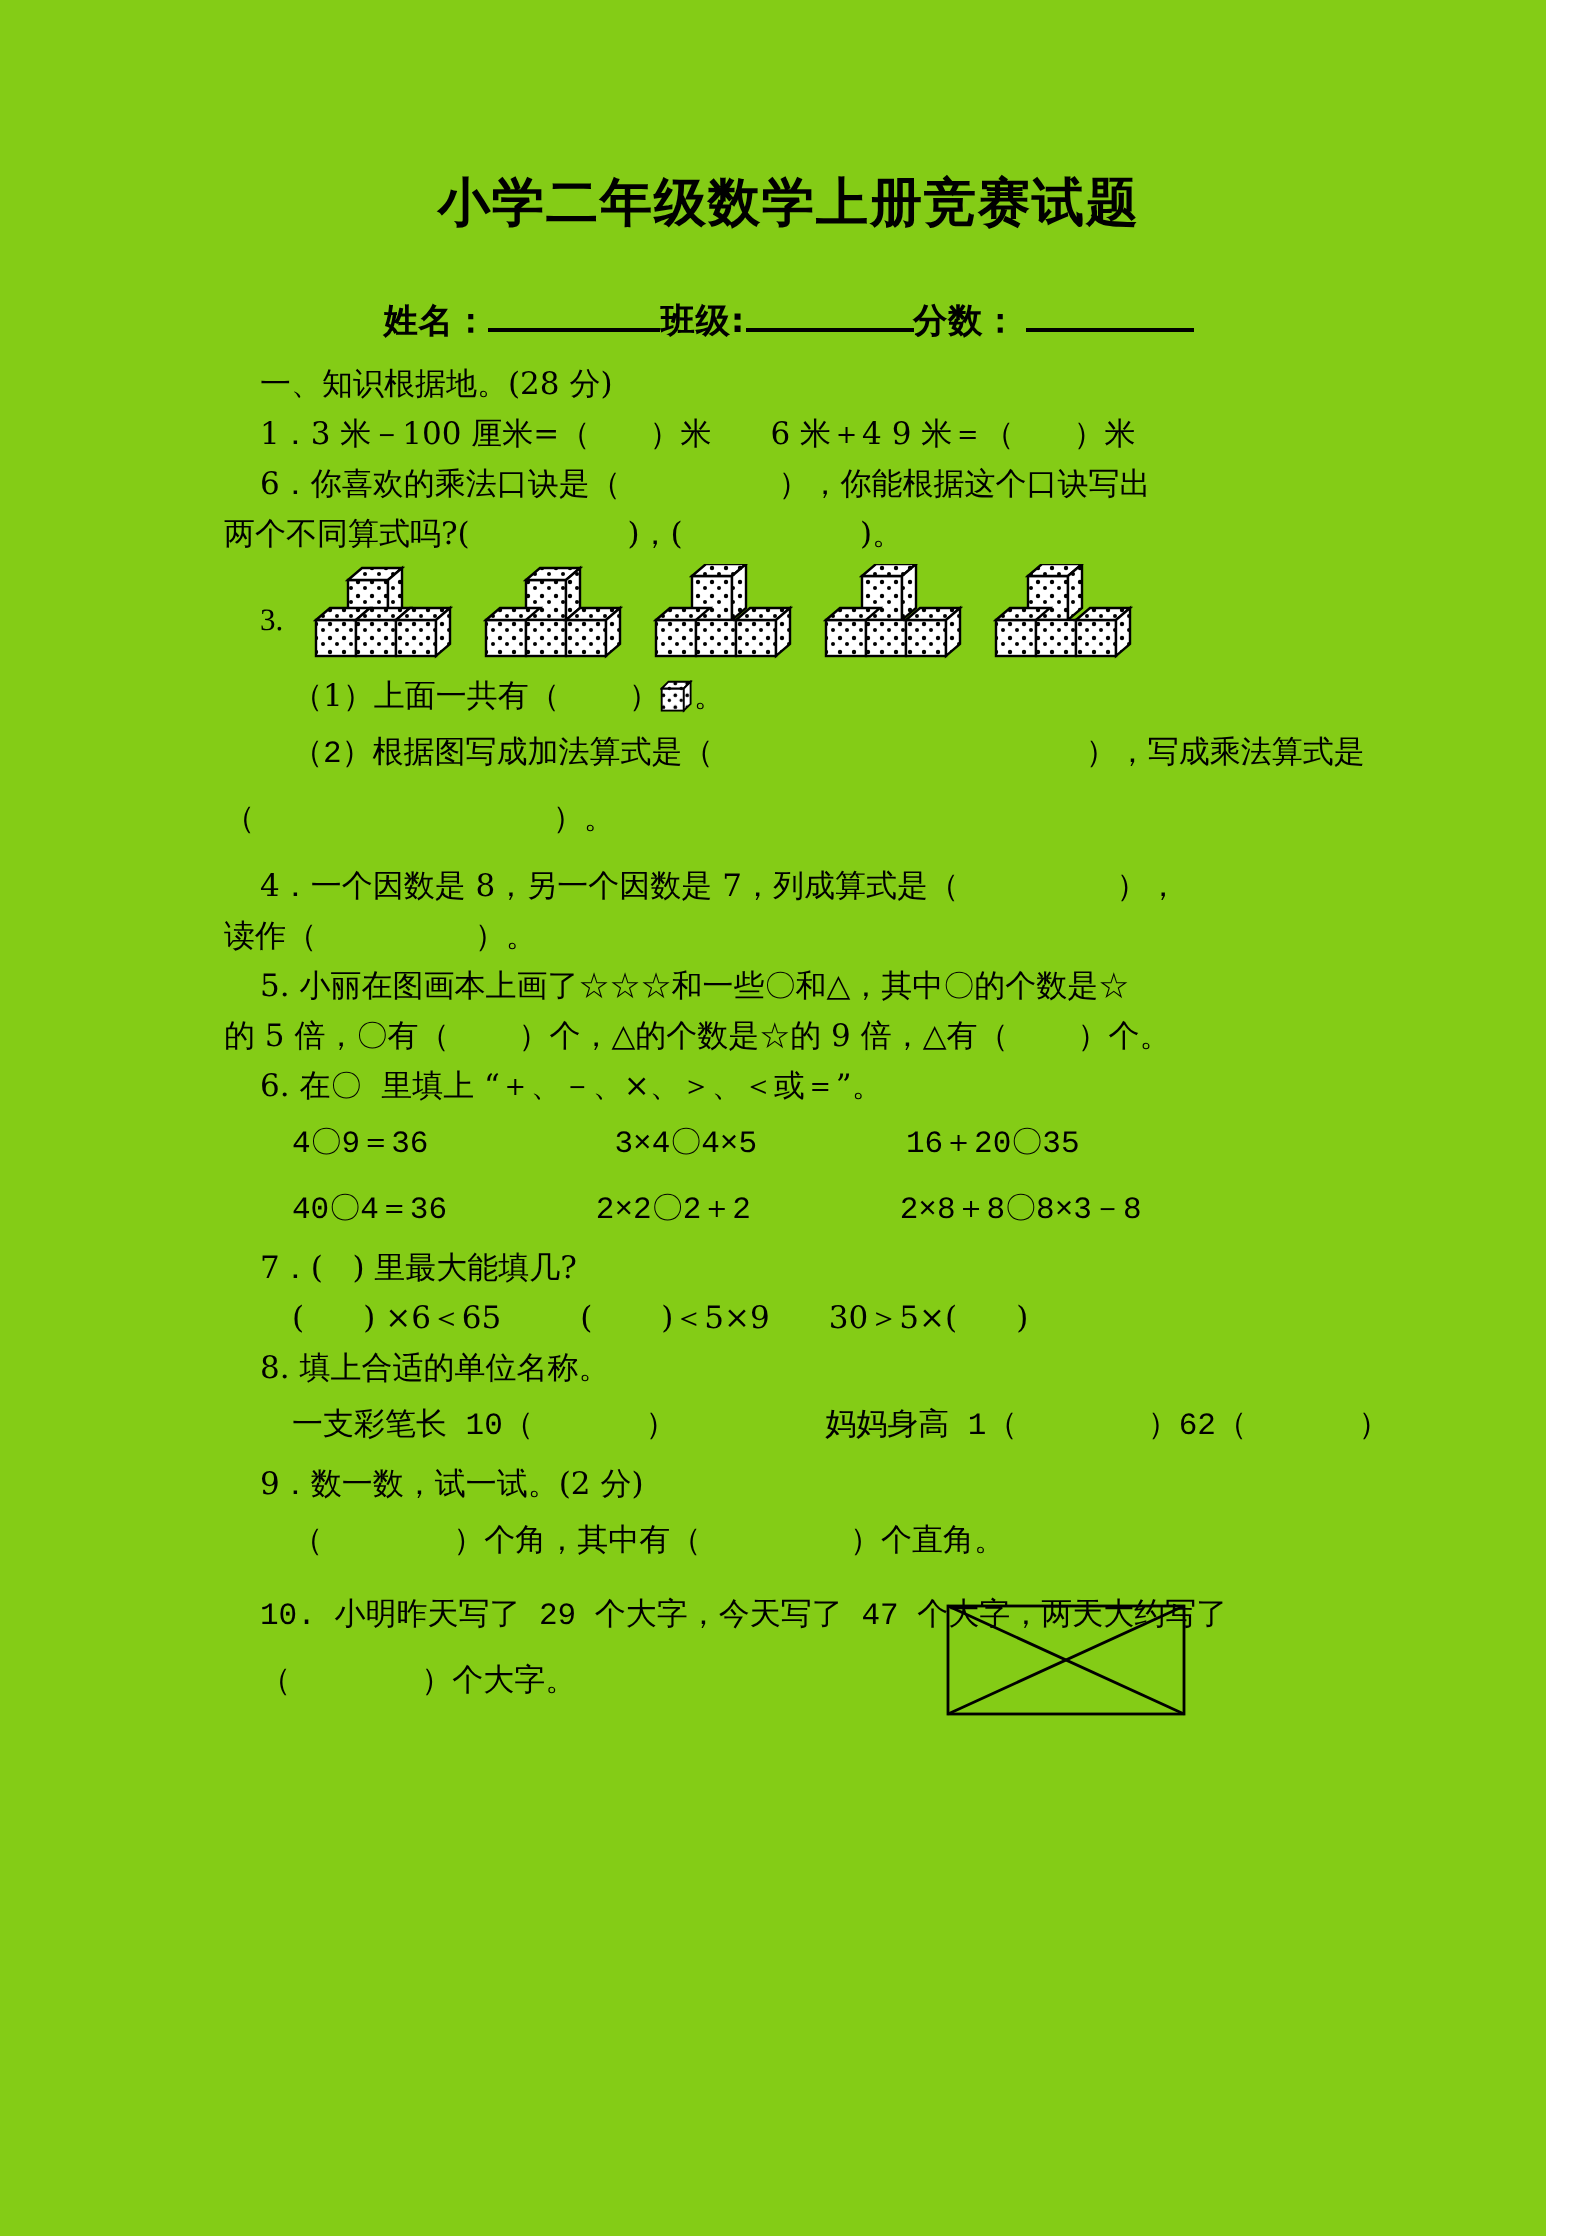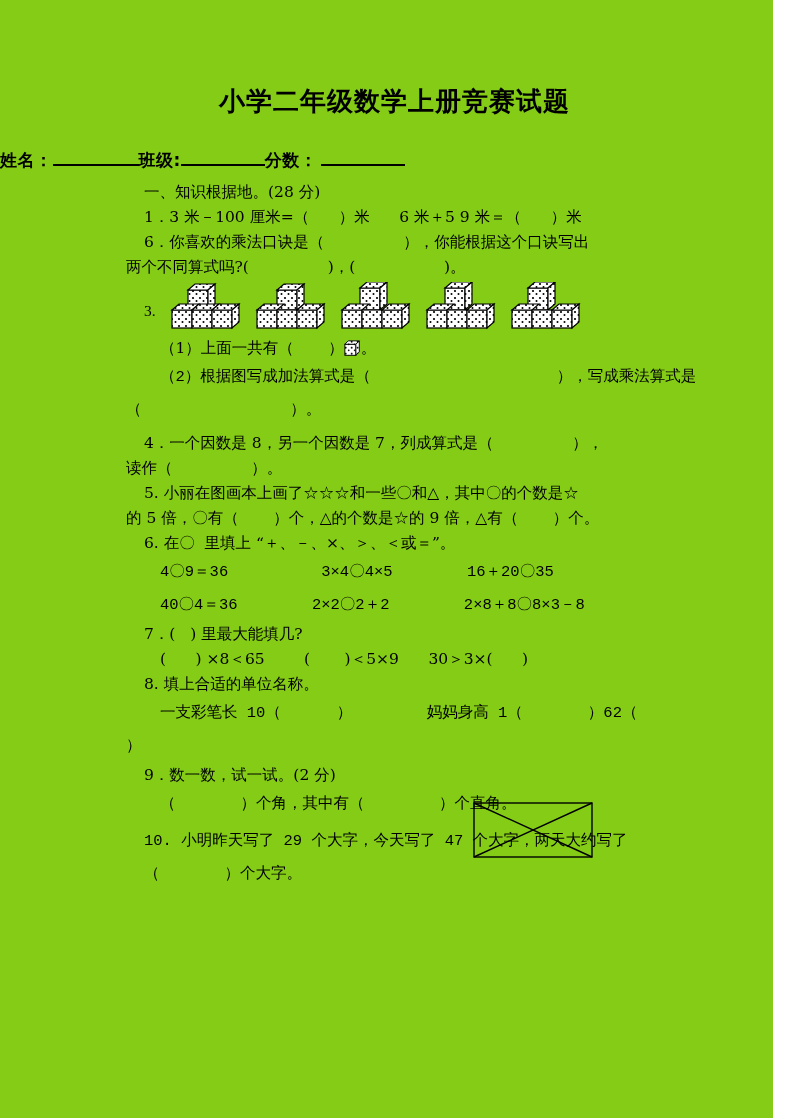--- a/index.html
+++ b/index.html
@@ -27,41 +27,41 @@
   .title {
     text-align: center;
     font-size: 26px;
     font-weight: bold;
     letter-spacing: 1px;
     margin: 0;
     padding-top: 84px;
     font-family: "DejaVu Serif", "Liberation Serif", serif;
   }
   .header-line {
+    text-align: center;
     font-size: 17px;
     font-weight: bold;
     padding-top: 30px;
     letter-spacing: 0.5px;
     font-family: "DejaVu Sans", "Liberation Sans", sans-serif;
   }
   .header-line .blank {
     display: inline-block;
     border-bottom: 2px solid #000;
     height: 15px;
   }
   .b1 { width: 86px; }
   .b2 { width: 84px; }
   .b3 { width: 84px; }
   .hsp { display: inline-block; width: 4px; }
 
   .body-block {
     padding-left: 112px;
     padding-right: 92px;
     padding-top: 8px;
-    margin-left: 14px;
   }
   .q {
     font-size: 15.5px;
     line-height: 25px;
     margin: 0;
     white-space: pre-wrap;
     font-family: "DejaVu Serif", "Liberation Serif", serif;
   }
   .q.indent { text-indent: 18px; }
   .q.indent2 { text-indent: 34px; }
@@ -108,21 +108,21 @@
     <h1 class="title">小学二年级数学上册竞赛试题</h1>
 
     <div class="header-line">
       <span>姓名：</span><span class="blank b1"></span><span>班级:</span><span class="blank b2"></span><span>分数：</span><span class="hsp"></span><span class="blank b3"></span>
     </div>
 
     <div class="body-block">
 
       <p class="q indent">一、知识根据地。(28 分)</p>
 
-      <p class="q indent">1．3 米－100 厘米=（      ）米      6 米＋5 9 米＝（      ）米</p>
+      <p class="q indent">1．3 米－100 厘米=（      ）米      6 米＋4 9 米＝（      ）米</p>
 
       <p class="q indent">6．你喜欢的乘法口诀是（                ），你能根据这个口诀写出</p>
       <p class="q">两个不同算式吗?(                )，(                  )。</p>
 
       <div class="cubes-row">
         <span class="qnum">3.</span>
 
         <span class="cubegroup" style="left:44px">
           <svg width="78" height="50" viewBox="0 0 78 50">
             <defs>
@@ -233,21 +233,21 @@
       <p class="q">读作（                ）。</p>
 
       <p class="q indent">5. 小丽在图画本上画了☆☆☆和一些〇和△，其中〇的个数是☆</p>
       <p class="q">的 5 倍，〇有（       ）个，△的个数是☆的 9 倍，△有（       ）个。</p>
 
       <p class="q indent">6. 在〇  里填上 “＋、－、×、＞、＜或＝”。</p>
       <p class="q indent2 wide">4〇9＝36          3×4〇4×5        16＋20〇35</p>
       <p class="q indent2 wide">40〇4＝36        2×2〇2＋2        2×8＋8〇8×3－8</p>
 
       <p class="q indent">7．(   ) 里最大能填几?</p>
-      <p class="q indent2">(      ) ×8＜65        (       )＜5×9      30＞3×(      )</p>
+      <p class="q indent2">(      ) ×6＜65        (       )＜5×9      30＞5×(      )</p>
 
       <p class="q indent">8. 填上合适的单位名称。</p>
       <p class="q indent2 wide">一支彩笔长 10（      ）        妈妈身高 1（       ）62（      ）</p>
 
       <p class="q indent">9．数一数，试一试。(2 分)</p>
       <p class="q indent2 wide">（       ）个角，其中有（        ）个直角。</p>
 
       <div class="row-gap"></div>
 
       <p class="q indent wide">10. 小明昨天写了 29 个大字，今天写了 47 个大字，两天大约写了</p>

